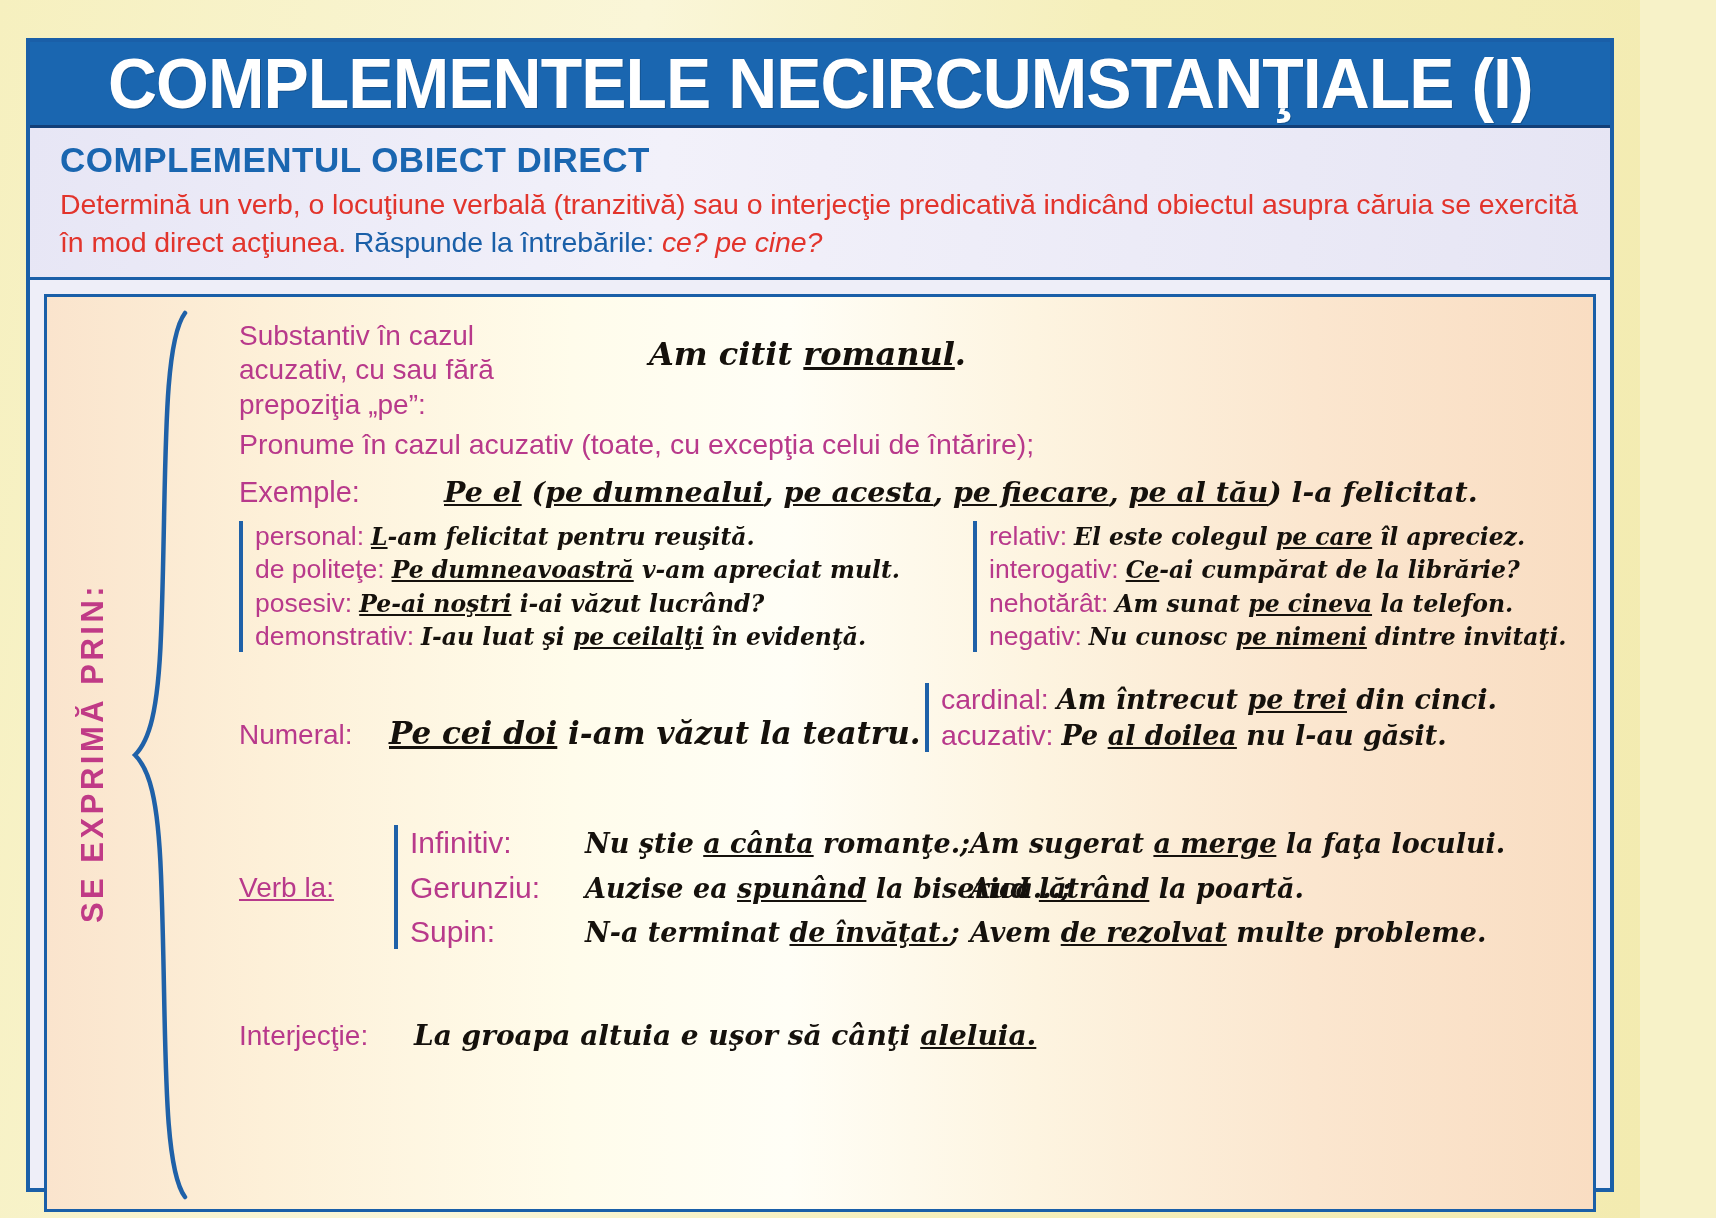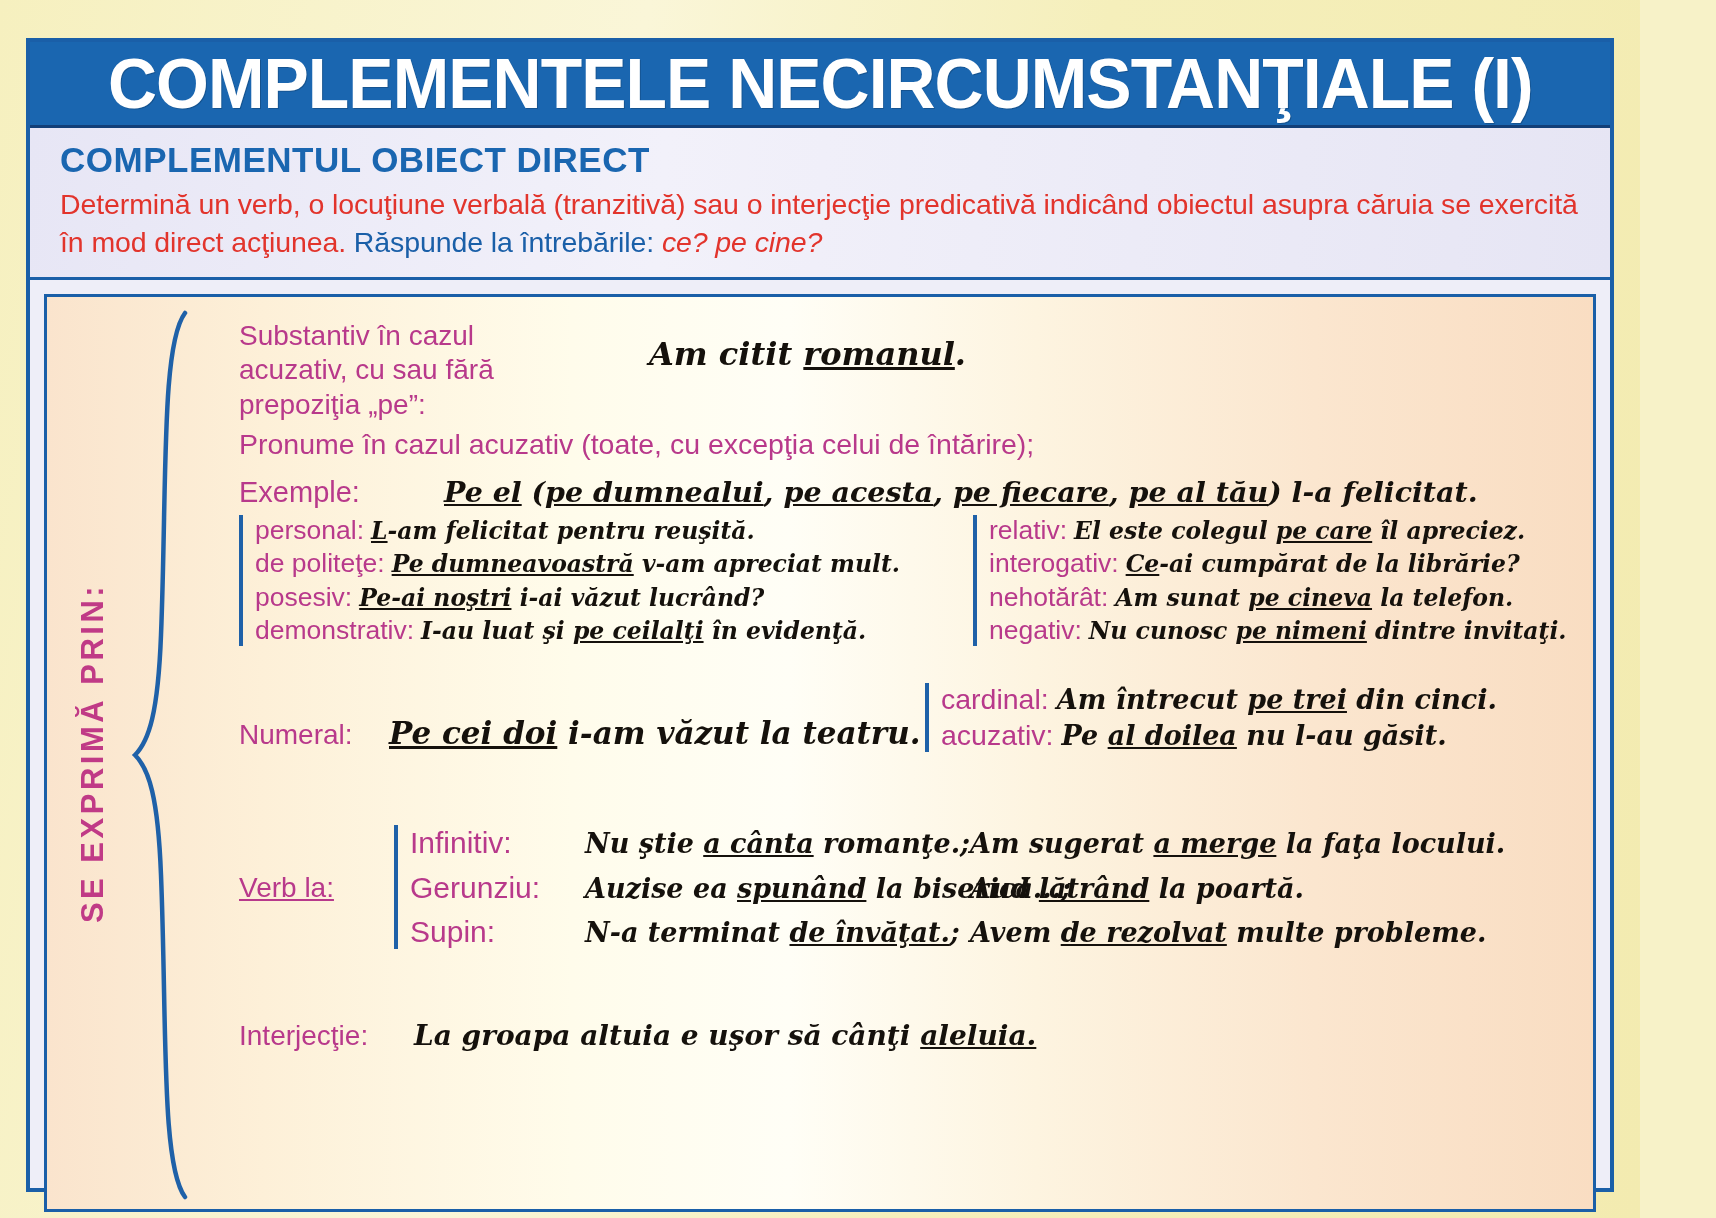--- a/index.html
+++ b/index.html
@@ -129,21 +129,21 @@
   #subst-ex1 { font-size: 32px; margin-left: 20px; margin-top: 16px; }
   #subst-ex2 { font-size: 32px; margin-left: 110px; margin-top: 16px; }
 
   
   #pron-head { position: absolute; left: 32px; top: 131px; font-size: 28.5px; }
   #pron-exemple-row { position: absolute; left: 32px; top: 178px; display: flex; align-items: baseline; }
   #pron-exemple-row .label { width: 205px; }
   #pron-exemple { font-size: 28.5px; }
 
   #pron-cols {
-    position: absolute; left: 32px; top: 218px;
+    position: absolute; left: 32px; top: 224px;
     width: 1390px;
     display: flex; gap: 14px;
   }
   .pron-col { display: flex; }
   .bar {
     width: 4px; background: #1f61a8; flex: 0 0 4px;
     margin-right: 12px;
   }
   .pron-col-items { display: flex; flex-direction: column; gap: 2px; }
   .pron-item { display: flex; align-items: baseline; white-space: nowrap; }

